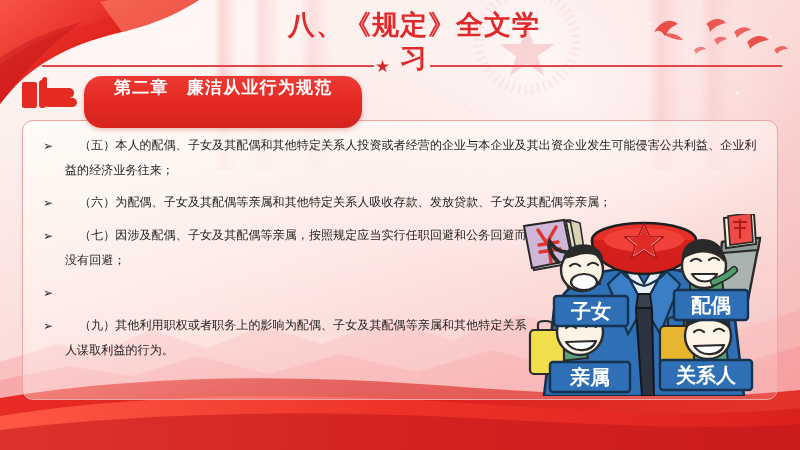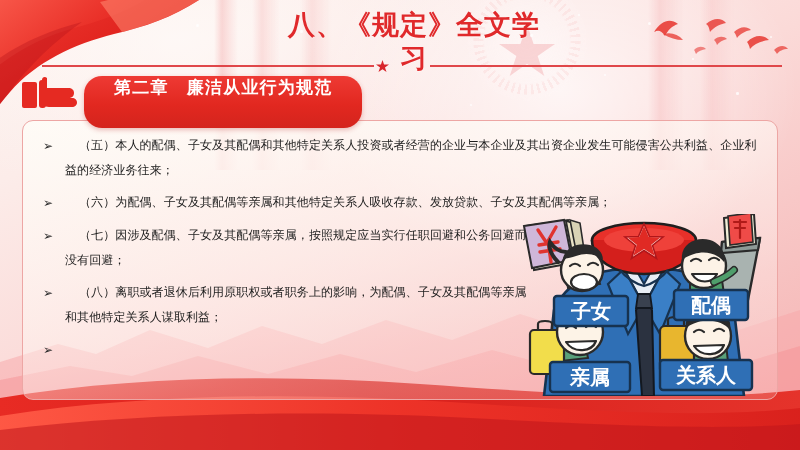--- a/index.html
+++ b/index.html
@@ -331,25 +331,25 @@
         <span class="clause-text">（六）为配偶、子女及其配偶等亲属和其他特定关系人吸收存款、发放贷款、子女及其配偶等亲属；</span>
       </li>
 
       <li class="clause narrow">
         <span class="clause-marker">➢</span>
         <span class="clause-text">（七）因涉及配偶、子女及其配偶等亲属，按照规定应当实行任职回避和公务回避而没有回避；</span>
       </li>
 
       <li class="clause narrow">
         <span class="clause-marker">➢</span>
-        <span class="clause-text">（八）离职或者退休后利用原职权或者职务上的影响，为配偶、子女及其配偶等亲属和其他特定关系人谋取利益；</span>
       </li>
 
       <li class="clause narrow">
         <span class="clause-marker">➢</span>
+        <span class="clause-text">（九）其他利用职权或者职务上的影响为配偶、子女及其配偶等亲属和其他特定关系人谋取利益的行为。</span>
       </li>
 
     </ul>
   </div>
 
   <div class="illustration">
     <svg width="272" height="182" viewBox="0 0 272 182" xmlns="http://www.w3.org/2000/svg" font-family="'DejaVu Sans','Liberation Sans',sans-serif">
       <defs>
         <clipPath id="clipBox">
             <rect x="0" y="0" width="272" height="182"></rect>

